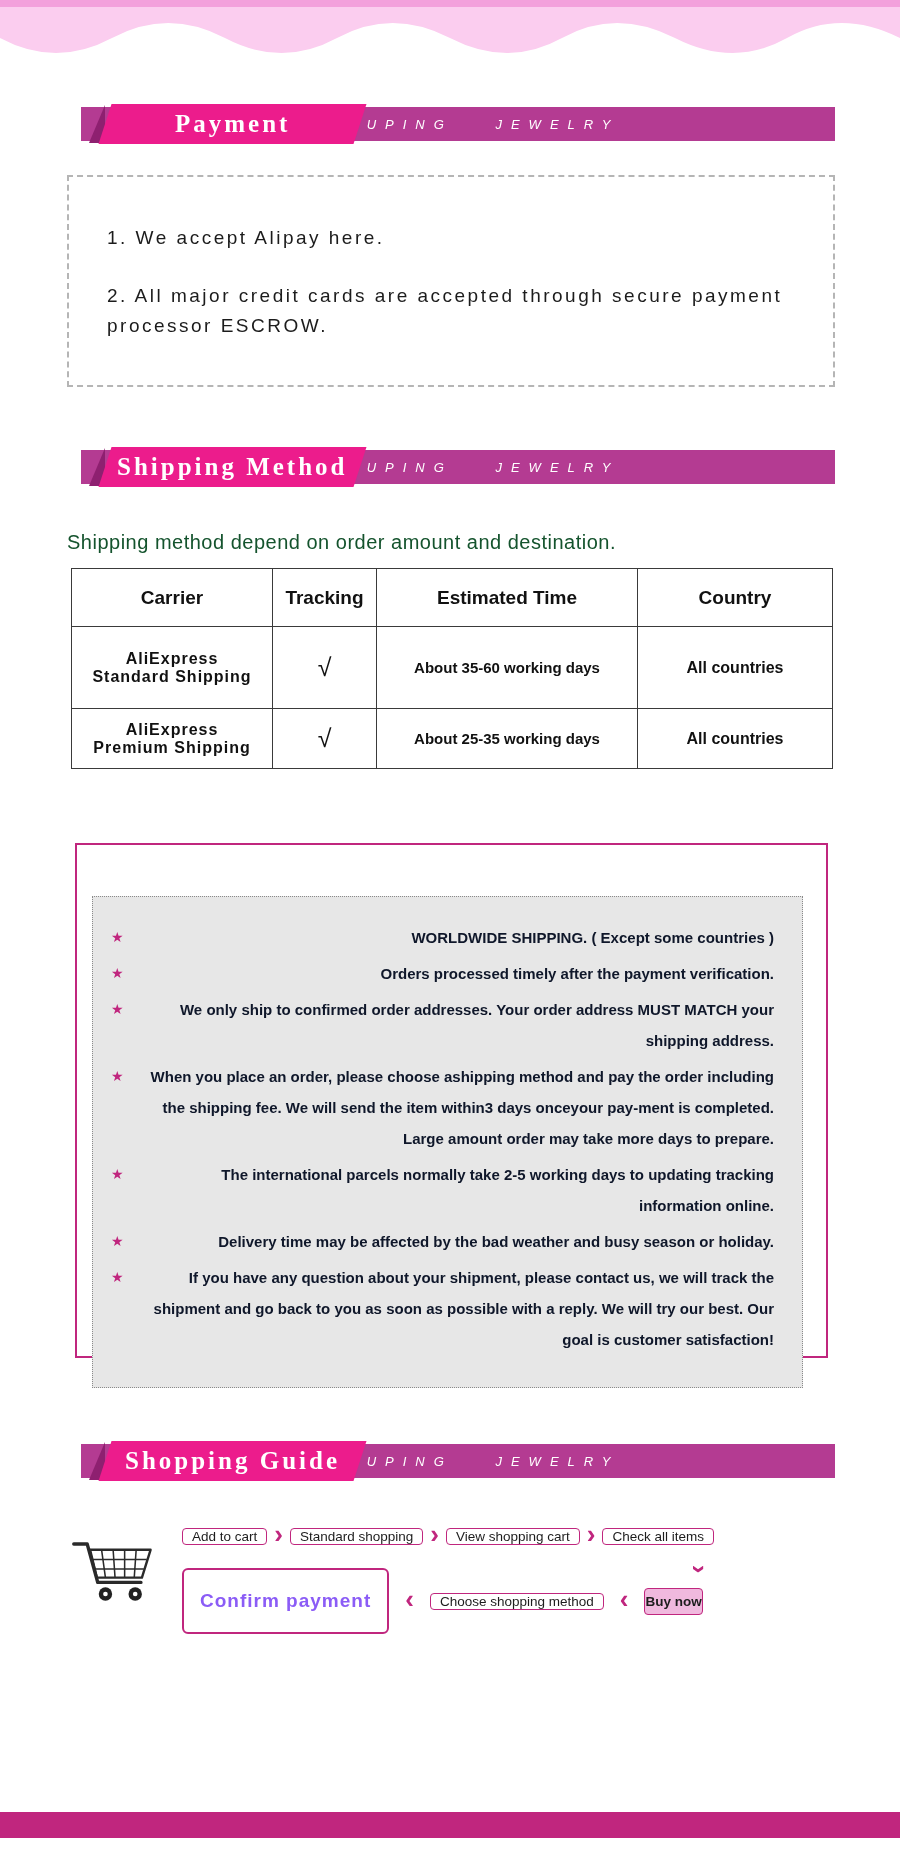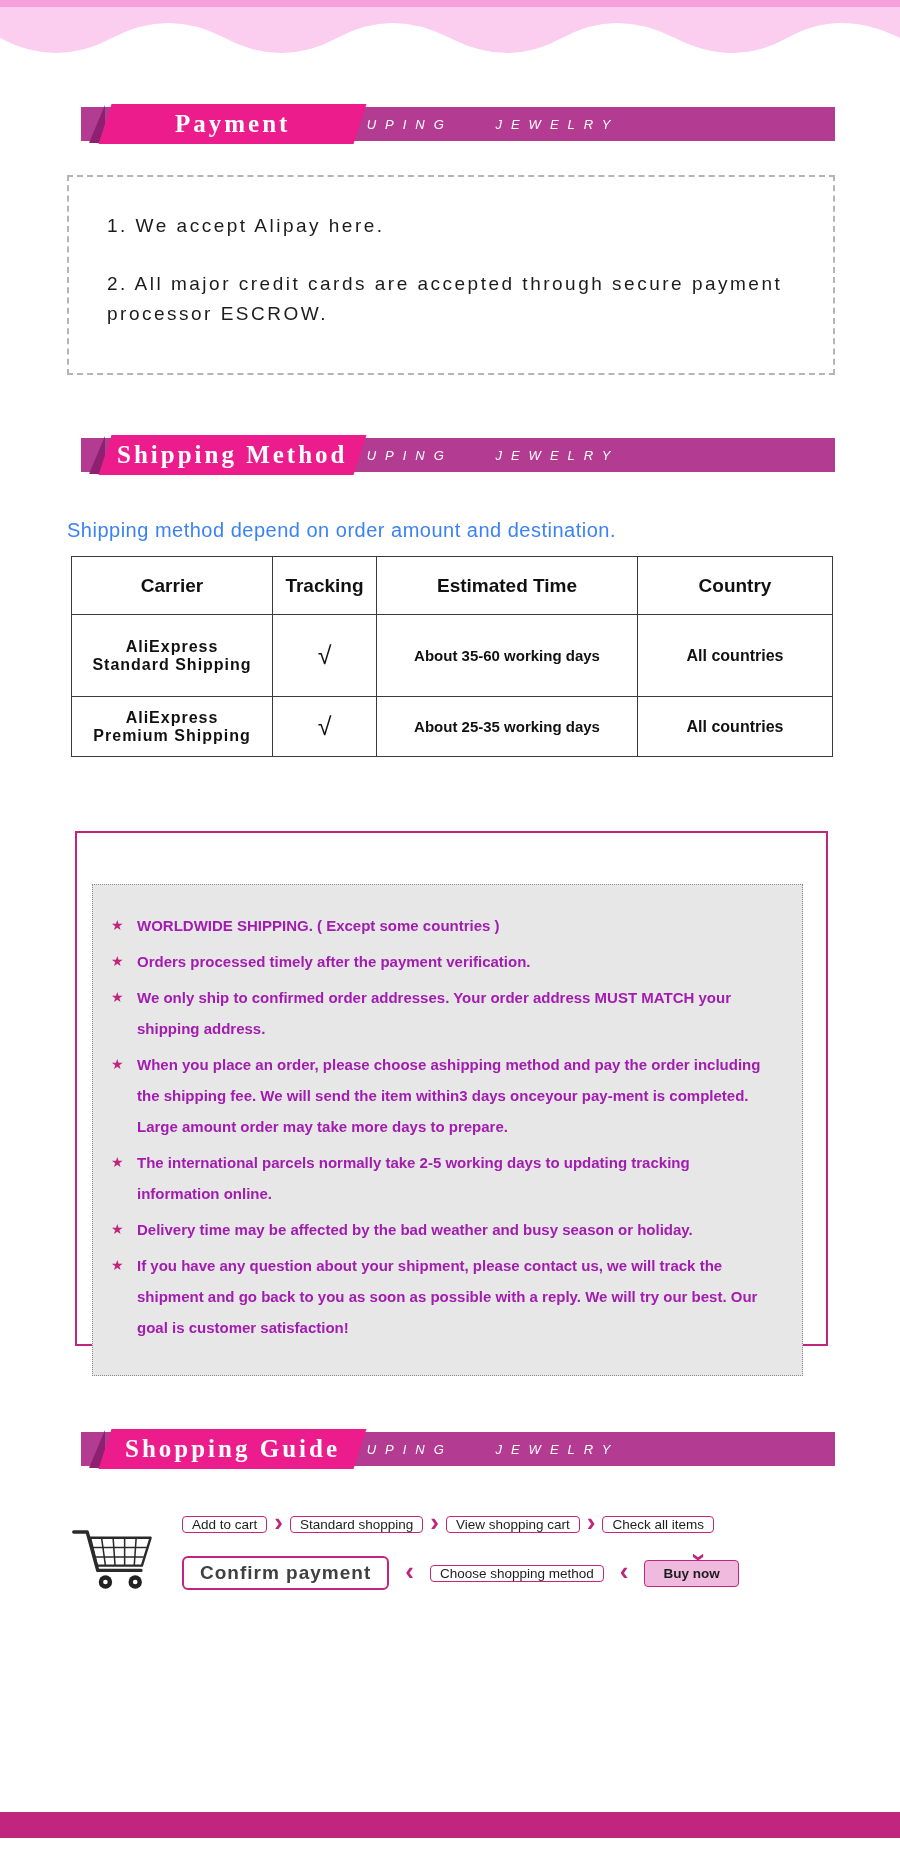--- a/index.html
+++ b/index.html
@@ -38,27 +38,27 @@
   }
 
   
   .payment-ribbon { margin-top:104px; }
   .payment-box {
     margin:31px 65px 0 67px; border:2px dashed #b5b5b5;
     padding:34px 40px 16px 38px; box-sizing:border-box;
   }
   .payment-line {
     font-size:19px; color:#1c1c1c; letter-spacing:2.5px;
-    line-height:30px; margin:0 0 28px 0;
+    line-height:30px; margin:12px 0 28px 0;
   }
 
   
   .shipping-ribbon { margin-top:60px; }
   .shipping-note {
-    margin:44px 65px 0 67px; font-size:20px; color:#3b82f6; letter-spacing:0.5px;
+    margin:44px 65px 0 67px; font-size:20px; color:#14532d; letter-spacing:0.5px;
   }
   .ship-table {
     margin:14px 0 0 71px; width:761px; border-collapse:collapse; table-layout:fixed;
   }
   .ship-table th, .ship-table td {
     border:1px solid #3a3a3a; text-align:center; vertical-align:middle;
     color:#111; padding:2px 4px; box-sizing:border-box;
   }
   .ship-table th { font-size:19px; font-weight:bold;text-align:center; }
   .ship-table thead tr { height:58px; }
@@ -87,45 +87,45 @@
     background:#e7e7e7; border:1px dotted #8a8a8a; box-sizing:border-box;
     padding:25px 28px 0 18px; z-index:2;
   }
   .tips-list { list-style:none; margin:0; padding:0; }
   .tips-list li { display:flex; margin-bottom:5px; }
   .tip-star {
     width:26px; flex:0 0 26px; color:#c0267e; font-size:14px;
     line-height:31px; text-align:left;
   }
   .tip-text {
-    flex:1; font-size:15px; font-weight:bold; color:#a21caf; line-height:31px;
+    flex:1; font-size:15px; font-weight:bold; color:#0f172a; line-height:31px;text-align:right;
   }
 
   
   .guide-ribbon { margin-top:53px; }
   .guide-body { display:flex; margin:45px 0 0 68px; }
   .cart-icon-wrap { width:100px; flex:0 0 100px; }
   .process-label {
     width:100px; flex:0 0 100px; margin-left:8px; padding-top:18px;
     font-size:19px; color:#222; line-height:27px;
   }
   .flows { position:relative; margin-left:14px; width:575px; }
   .flow-row1, .flow-row2 { display:flex; align-items:center; }
   .flow-row1 { gap:7px; }
   .flow-row2 { gap:16px; margin-top:22px; }
   .step-btn {
     border:1px solid #c0267e; border-radius:4px; background:#fff;
     color:#1d1d1d; font-size:13.5px; padding:0 9px; white-space:nowrap;
     cursor:pointer;
   }
-  .buy-btn { background:#f0b9de; font-weight:bold; padding:5px 18px; }
+  .buy-btn { background:#f0b9de; font-weight:bold; padding:5px 0; }
   .confirm-btn {
     border:2px solid #c0267e; border-radius:6px; background:#fff;
-    color:#404040; font-size:19px; font-weight:bold; letter-spacing:1px;
-    padding:4px 16px; white-space:nowrap; cursor:pointer;
+    color:#8b5cf6; font-size:19px; font-weight:bold; letter-spacing:1px;
+    padding:20px 16px; white-space:nowrap; cursor:pointer;
   }
   .chev {
     color:#c0267e; font-size:26px; font-weight:bold; line-height:20px;
     display:inline-block; transform:translateY(-2px);
   }
   .chev-down {
     position:absolute; top:33px; right:52px;
     color:#c0267e; font-size:26px; font-weight:bold; line-height:20px;
     transform:rotate(90deg);
   }

